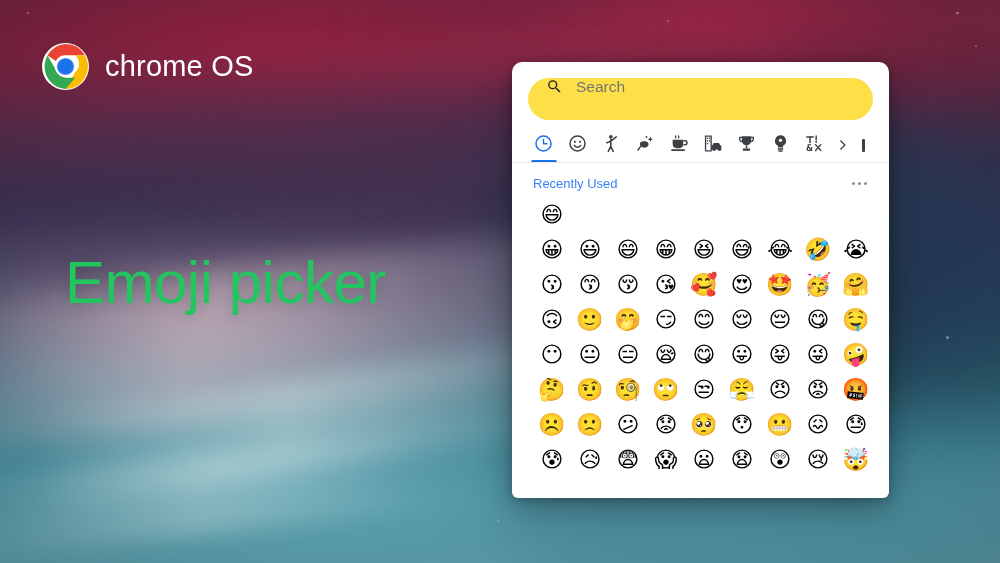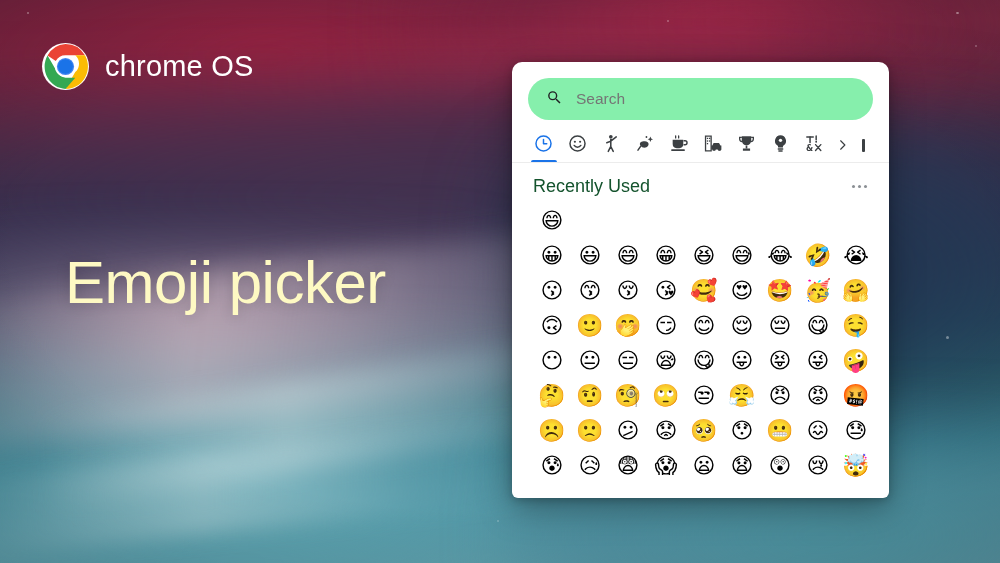--- a/index.html
+++ b/index.html
@@ -117,42 +117,42 @@
   }
   .chrome-logo { position:relative; width:49px; height:49px; }
   .brand-text {
     color:#fff; font-size:29px; letter-spacing:.2px;
     font-weight:400;
   }
 
   
   #hero-title {
     position:absolute; left:65px; top:253px; z-index:5;
-    color:#fef9c3; font-size:60px; font-weight:300;
+    color:#22c55e; font-size:60px; font-weight:300;
     letter-spacing:-0.5px; line-height:1;
     text-shadow:0 1px 14px rgba(0,0,0,.18);
   }
 
   
   #emoji-picker {
     position:absolute; left:512px; top:62px;
     width:377px; height:436px;
     background:#fff;
     border-radius:10px 10px 6px 6px;
     box-shadow:0 10px 34px rgba(0,0,0,.34), 0 2px 8px rgba(0,0,0,.22);
     overflow:hidden;
     z-index:10;
     display:flex; flex-direction:column;
   }
 
   .search-wrap { padding:16px 16px 9px 16px; }
   .search-box {
-    display:flex; align-items:center; gap:13px;
+    display:flex; align-items:flex-start; gap:13px;
     height:42px; border-radius:21px;
-    background:#86efac; padding:0 18px;
+    background:#fde047; padding:0 18px;
     cursor:text;
   }
   .search-placeholder { color:#757575; font-size:15.5px; }
 
   .tabs {
     display:flex; align-items:flex-end;
     padding:0 15px; height:34px;
     border-bottom:1px solid #ececec;
     position:relative;
   }
@@ -176,21 +176,21 @@
   .tab-bar-glyph {
     width:3px; height:13px; background:#3c4043; border-radius:1px;
   }
 
   .scroll-area { flex:1; overflow:hidden; padding:0 0 0 0; }
 
   .group-head {
     display:flex; align-items:center; justify-content:space-between;
     padding:13px 20px 6px 21px;
   }
-  .group-title { font-size:18px; color:#14532d; }
+  .group-title { font-size:13px; color:#3b82f6; }
   .dots-menu {
     display:flex; gap:3px; align-items:center; cursor:pointer;
     padding:4px 2px;
   }
   .dots-menu i { width:3px; height:3px; border-radius:50%; background:#8a8f94; display:block; }
 
   .emoji-grid {
     display:grid;
     grid-template-columns:repeat(9, 38px);
     padding:0 0 0 21px;

